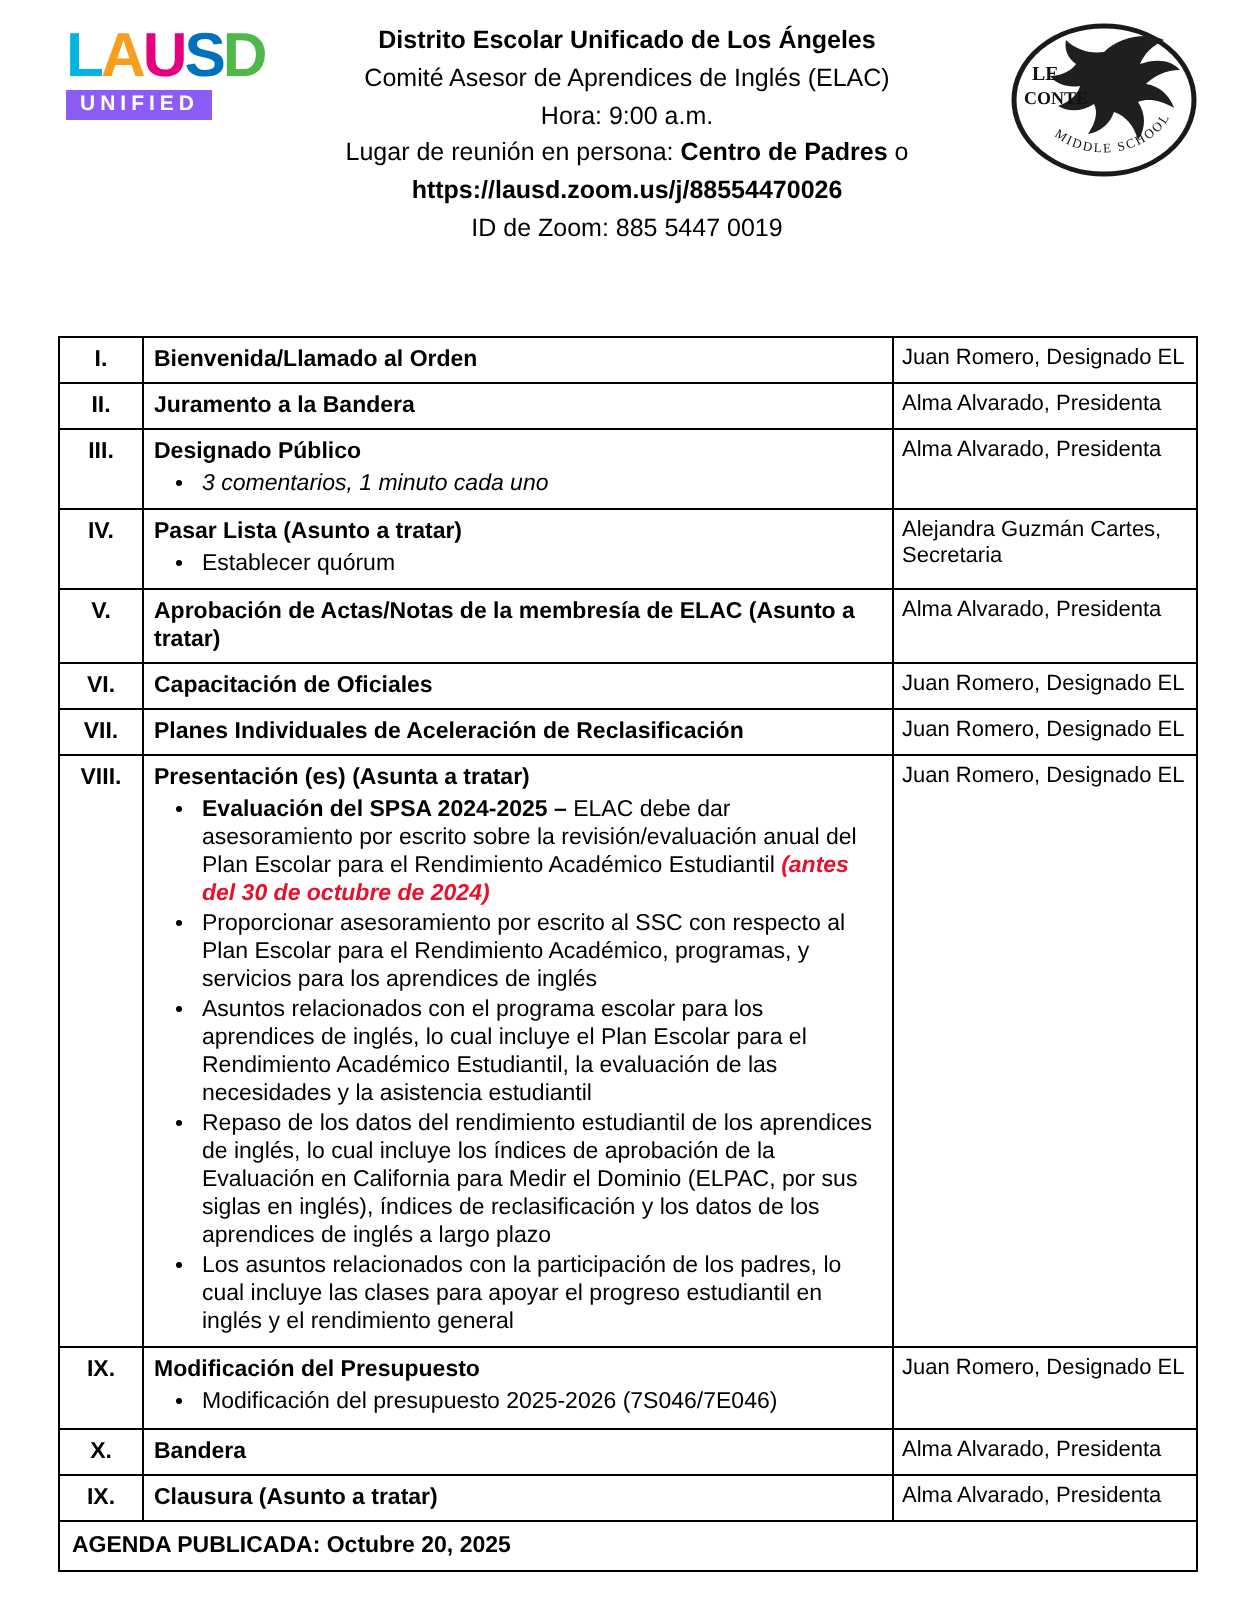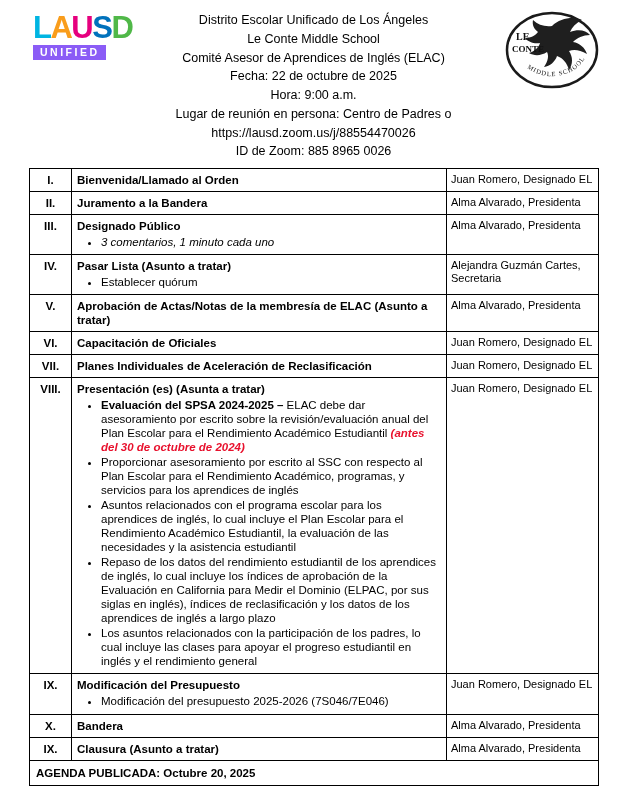--- a/index.html
+++ b/index.html
@@ -18,21 +18,21 @@
   .lausd-word { font-size: 31px; font-weight: bold; letter-spacing: -1.5px; }
   .unified-bar {
     display: inline-block; background: #8b5cf6; color: #fff;
     font-size: 10.5px; font-weight: bold; letter-spacing: 2.5px;
     padding: 2px 6px 2px 7px; margin-top: 2px;
   }
   .seal { position: absolute; right: -2px; top: 0; }
 
   .header-lines { padding-top: 1px; }
   .h-line { font-size: 12.5px; line-height: 1.5; }
-  .bold { font-weight: normal; text-align: center; }
+  .bold { font-weight: bold; text-align: center; }
 
   
   table.agenda { width: 100%; border-collapse: collapse; table-layout: fixed; }
   .agenda td { border: 1px solid #000; padding: 4px 5px; vertical-align: top; font-size: 11.5px; line-height: 1.22; }
   .agenda td.col-num { width: 42px; text-align: center; font-weight: bold; }
   .agenda td.col-content { width: 375px; }
   .agenda td.col-person { width: 152px; font-size: 11px; padding-left: 4px; padding-right: 3px; }
   .row-title { font-weight: bold; }
   .agenda ul { margin: 2px 0 1px 24px; padding: 0; }
   .agenda li { margin: 1px 0; }
@@ -60,27 +60,25 @@
           <path id="bottomArc" d="M 14 46 A 36 30 0 0 0 82 46" fill="none"></path>
         </defs>
         <text font-family="Liberation Serif, serif" font-size="6.5" letter-spacing="1" fill="#111">
           <textPath href="#bottomArc" startOffset="18%">MIDDLE SCHOOL</textPath>
         </text>
       </svg>
     </div>
 
     <div class="header-lines">
       <div class="h-line bold">Distrito Escolar Unificado de Los Ángeles</div>
-      <div class="h-line bold">Le Conte Middle School</div>
       <div class="h-line">Comité Asesor de Aprendices de Inglés (ELAC)</div>
-      <div class="h-line">Fecha: 22 de octubre de 2025</div>
       <div class="h-line">Hora: 9:00 a.m.</div>
       <div class="h-line"><span>Lugar de reunión en persona: </span><span class="bold">Centro de Padres</span><span> o</span></div>
       <div class="h-line bold">https://lausd.zoom.us/j/88554470026</div>
-      <div class="h-line">ID de Zoom: 885 8965 0026</div>
+      <div class="h-line">ID de Zoom: 885 5447 0019</div>
     </div>
   </div>
 
   <table class="agenda">
     <tbody>
       <tr>
           <td class="col-num">I.</td>
           <td class="col-content">
             <div class="row-title">Bienvenida/Llamado al Orden</div>
           </td>

